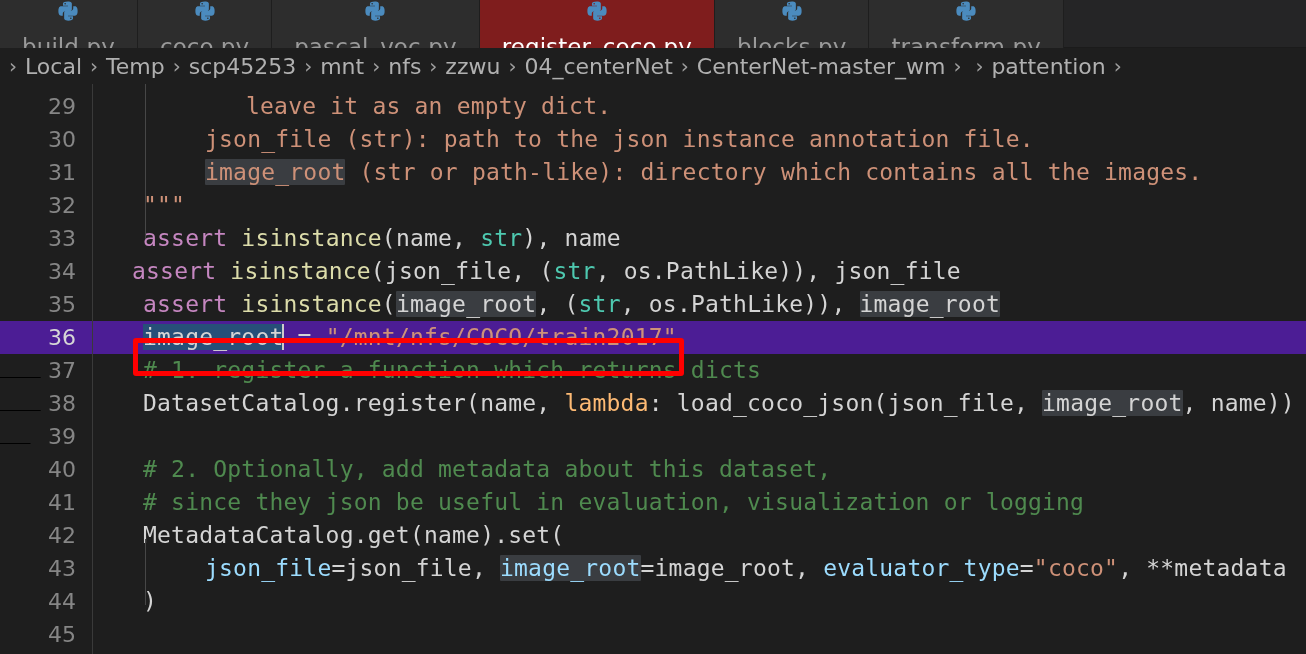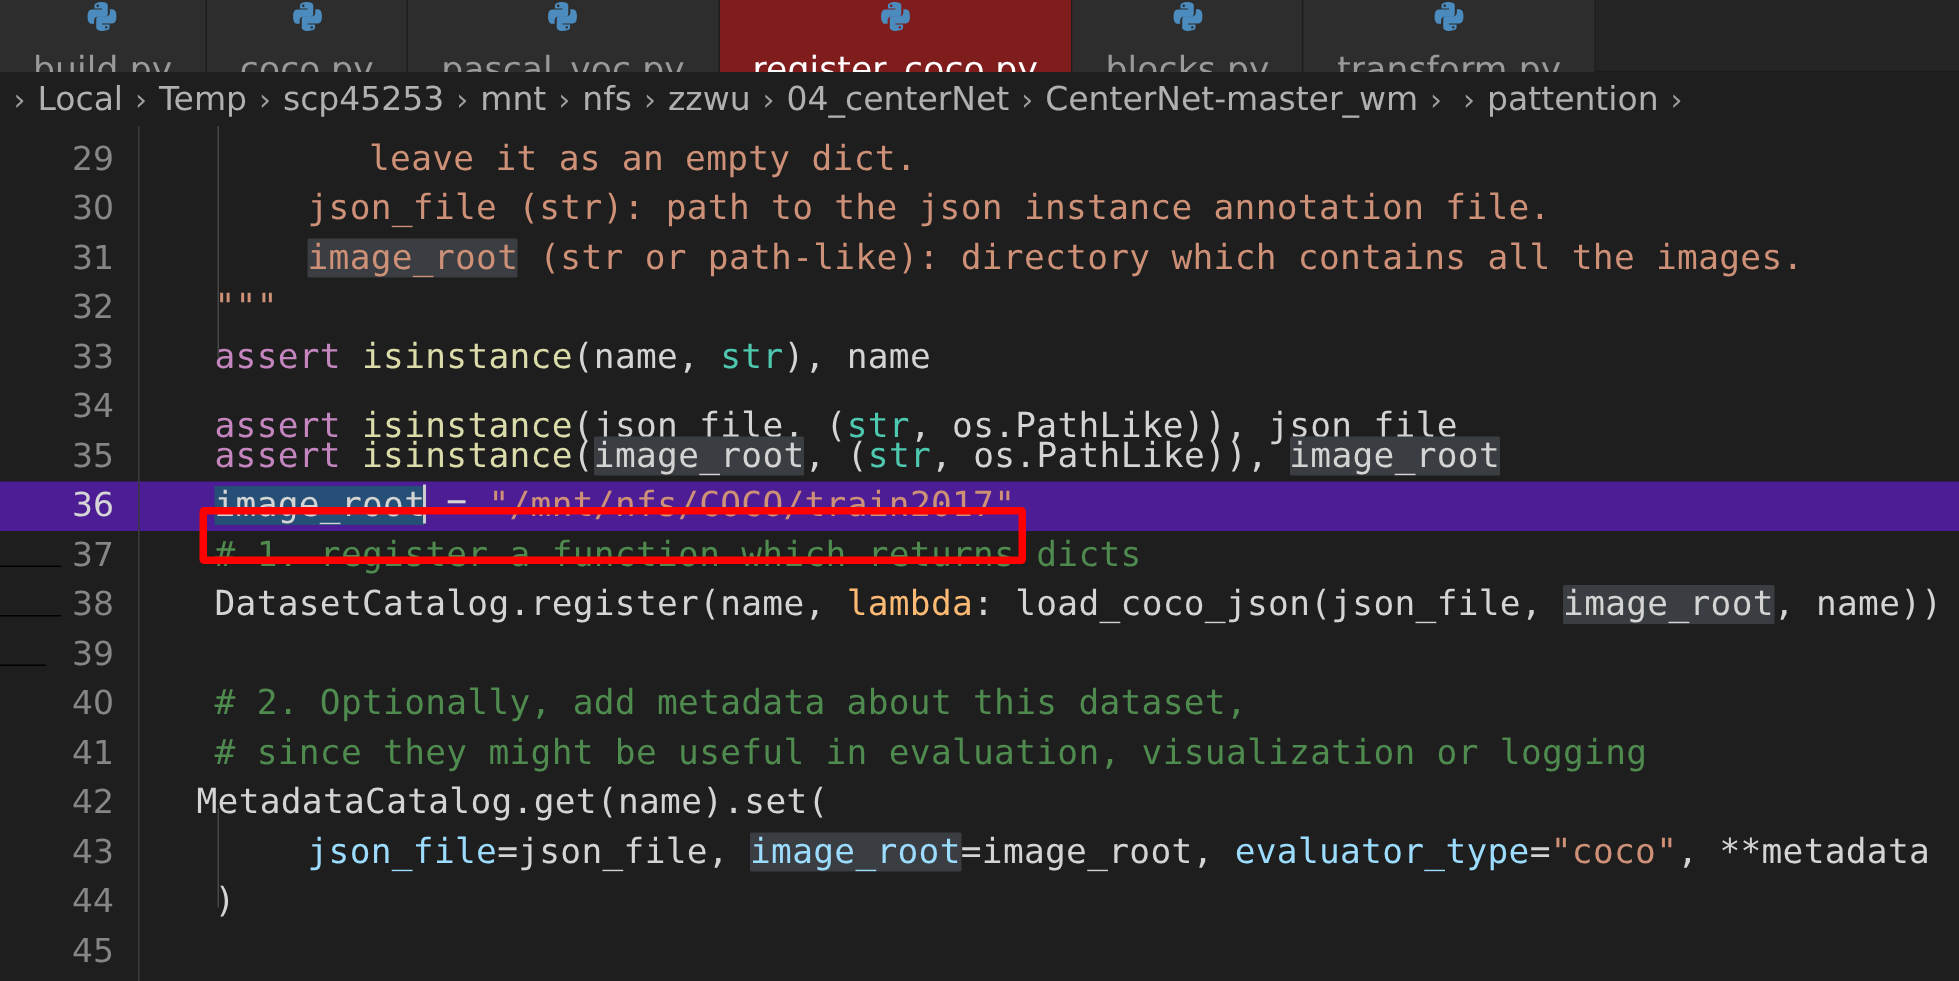--- a/index.html
+++ b/index.html
@@ -236,21 +236,21 @@
         <span class="codetext" style="left:143px;"><span class="t-doc">"""</span></span>
       </div>
 
       <div class="codeline">
         <span class="ln">33</span>
         <span class="codetext" style="left:143px;"><span class="t-kw">assert</span><span class="t-plain"> </span><span class="t-fn">isinstance</span><span class="t-plain">(name, </span><span class="t-type">str</span><span class="t-plain">), name</span></span>
       </div>
 
       <div class="codeline">
         <span class="ln">34</span>
-        <span class="codetext" style="left:143px;margin-top:13px;"><span class="t-kw">assert</span><span class="t-plain"> </span><span class="t-fn">isinstance</span><span class="t-plain">(json_file, (</span><span class="t-type">str</span><span class="t-plain">, os.PathLike)), json_file</span></span>
+        <span class="codetext" style="left:132px;"><span class="t-kw">assert</span><span class="t-plain"> </span><span class="t-fn">isinstance</span><span class="t-plain">(json_file, (</span><span class="t-type">str</span><span class="t-plain">, os.PathLike)), json_file</span></span>
       </div>
 
       <div class="codeline">
         <span class="ln">35</span>
         <span class="codetext" style="left:143px;"><span class="t-kw">assert</span><span class="t-plain"> </span><span class="t-fn">isinstance</span><span class="t-plain">(</span><span class="t-plain occ">image_root</span><span class="t-plain">, (</span><span class="t-type">str</span><span class="t-plain">, os.PathLike)), </span><span class="t-plain occ">image_root</span></span>
       </div>
 
       <div class="codeline current">
         <span class="ln cur">36</span>
         <span class="codetext" style="left:143px;"><span class="sel">image_root</span><span class="caret"></span><span class="t-plain"> = </span><span class="t-str">"/mnt/nfs/COCO/train2017"</span></span>
@@ -271,26 +271,26 @@
         <span class="codetext" style="left:143px;"></span>
       </div>
 
       <div class="codeline">
         <span class="ln">40</span>
         <span class="codetext" style="left:143px;"><span class="t-cmt"># 2. Optionally, add metadata about this dataset,</span></span>
       </div>
 
       <div class="codeline">
         <span class="ln">41</span>
-        <span class="codetext" style="left:143px;"><span class="t-cmt"># since they might be useful in evaluation, visualization or logging</span></span>
+        <span class="codetext" style="left:143px;"><span class="t-cmt"># since they json be useful in evaluation, visualization or logging</span></span>
       </div>
 
       <div class="codeline">
         <span class="ln">42</span>
-        <span class="codetext" style="left:131px;"><span class="t-plain">MetadataCatalog.get(name).set(</span></span>
+        <span class="codetext" style="left:143px;"><span class="t-plain">MetadataCatalog.get(name).set(</span></span>
       </div>
 
       <div class="codeline">
         <span class="ln">43</span>
         <span class="codetext" style="left:205px;"><span class="t-lblue">json_file</span><span class="t-plain">=json_file, </span><span class="t-lblue occ">image_root</span><span class="t-plain">=image_root, </span><span class="t-lblue">evaluator_type</span><span class="t-plain">=</span><span class="t-str">"coco"</span><span class="t-plain">, **metadata</span></span>
       </div>
 
       <div class="codeline">
         <span class="ln">44</span>
         <span class="codetext" style="left:143px;"><span class="t-plain">)</span></span>

